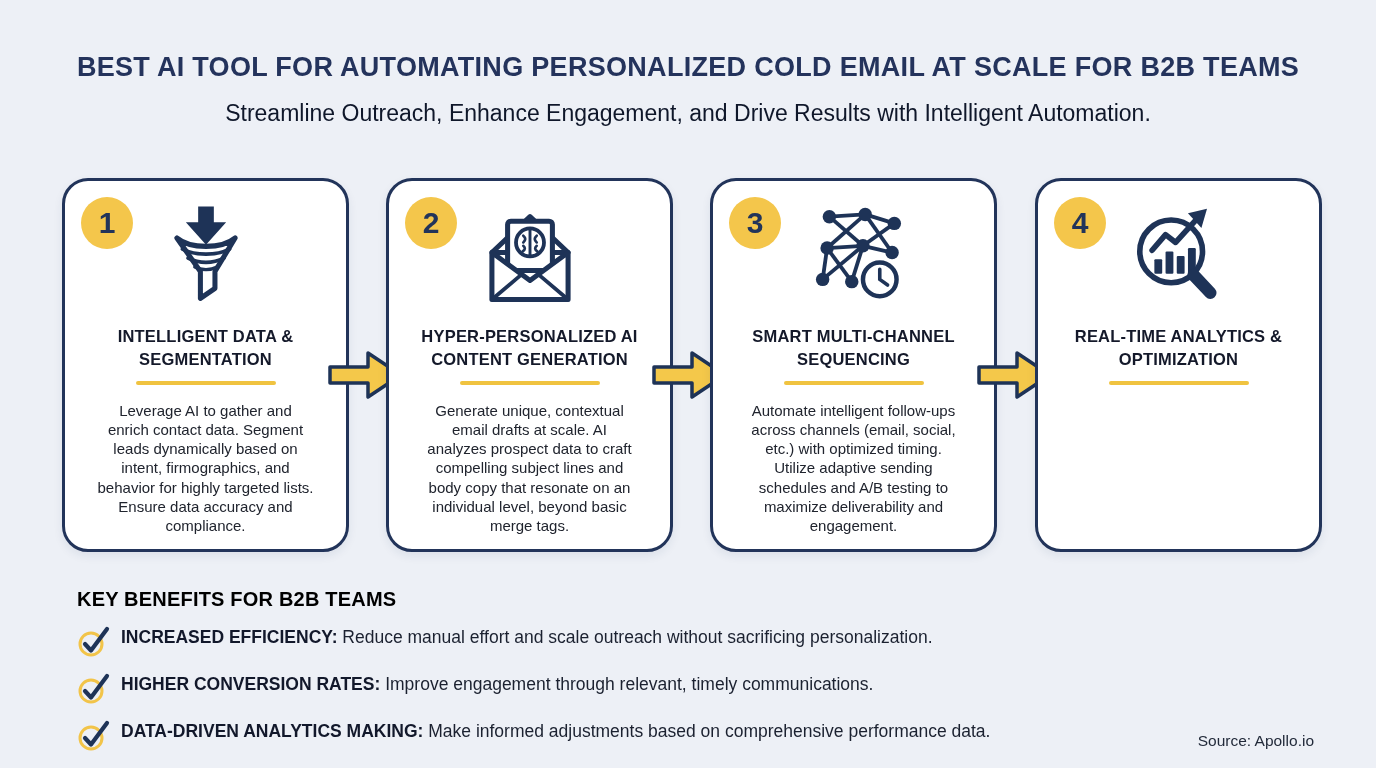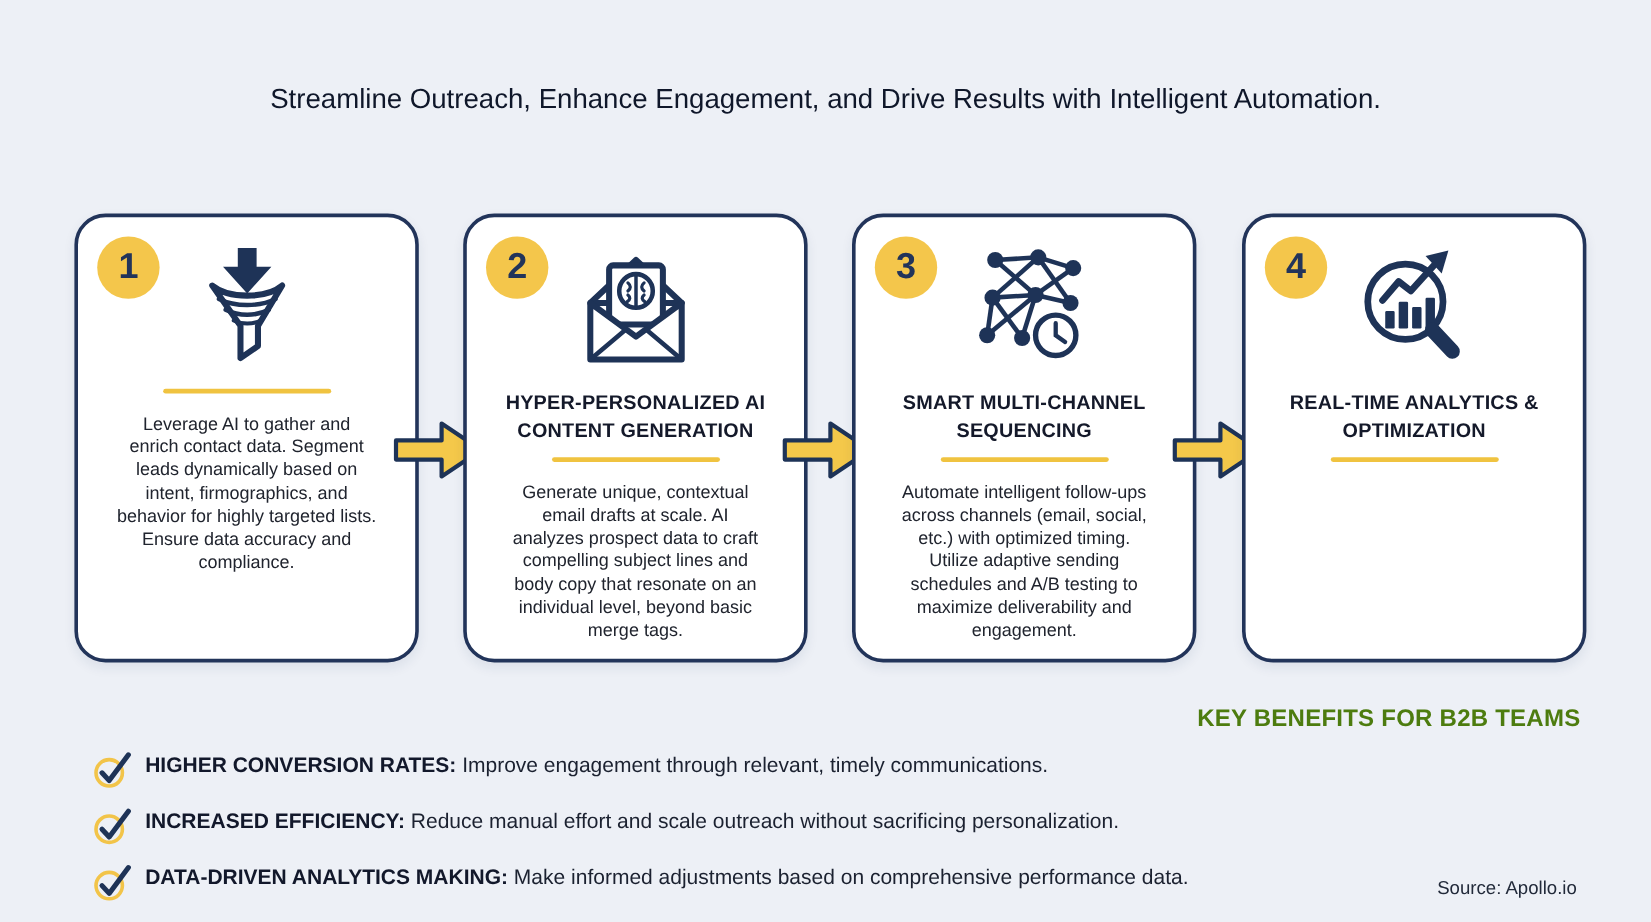--- a/index.html
+++ b/index.html
@@ -47,55 +47,57 @@
     margin:16px;font-size:15px;line-height:1.28;text-align:center;color:#20242E;
   }
 
   
   .flow-arrow{position:absolute;top:168px;width:78px;height:58px;}
   .flow-arrow svg{width:78px;height:58px;display:block;}
   .fa1{left:327px;} .fa2{left:651px;} .fa3{left:976px;}
 
   
   .benefits{position:absolute;left:77px;top:588px;width:1240px;}
-  .benefits h3{margin:0;font-size:20px;font-weight:800;color:#4d7c0f;letter-spacing:.2px;text-align:right;}
+  .benefits h3{margin:0;font-size:20px;font-weight:800;color:#000000;letter-spacing:.2px;}
   .benefit{display:flex;align-items:flex-start;margin-top:15px;}
   .check{width:36px;height:34px;flex:0 0 36px;margin-right:8px;margin-top:-2px;}
   .check svg{width:36px;height:34px;display:block;}
   .benefit p{margin:0;font-size:17.5px;line-height:1.3;color:#1B2130;}
   .benefit strong{font-weight:800;color:#12182B;}
 
   
   .source{position:absolute;right:62px;bottom:18px;font-size:15.5px;color:#222A3A;}
 
   .ic{stroke:#1E3357;fill:none;stroke-width:4.5;stroke-linejoin:round;stroke-linecap:round;}
   .icf{fill:#1E3357;stroke:none;}
 </style>
 </head>
 <body>
 
 <div class="page">
 
   <header class="hdr">
+    <h1>BEST AI TOOL FOR AUTOMATING PERSONALIZED COLD EMAIL AT SCALE FOR B2B TEAMS</h1>
     <p>Streamline Outreach, Enhance Engagement, and Drive Results with Intelligent Automation.</p>
   </header>
 
   <div class="cards-row">
 
     <section class="card c1">
       <div class="badge">1</div>
       <div class="icon-wrap">
         <svg viewBox="0 0 100 100" aria-hidden="true">
           <polygon class="icf" points="43,5 57,5 57,19 68,19 50,39 32,19 43,19"></polygon>
           <path class="ic" d="M24,33 C36,43 64,43 76,33 L58,63 L58,78 L45,87 L45,63 Z"></path>
           <path class="ic" style="stroke-width:3.4" d="M29,43 C41,49 59,49 71,43"></path>
           <path class="ic" style="stroke-width:3.4" d="M34,51 C44,56 56,56 66,51"></path>
           <path class="ic" style="stroke-width:3" d="M40,59 C46,62 54,62 60,59"></path>
         </svg>
       </div>
+      <h2>INTELLIGENT DATA &amp; SEGMENTATION</h2>
       <div class="divider"></div>
       <p class="body">Leverage AI to gather and enrich contact data. Segment leads dynamically based on intent, firmographics, and behavior for highly targeted lists. Ensure data accuracy and compliance.</p>
     </section>
 
     <div class="flow-arrow fa1">
       <svg viewBox="0 0 78 58">
           <polygon points="3,21 41,21 41,7 74,29 41,51 41,37 3,37" fill="#F4C84A" stroke="#1E3357" stroke-width="3.5" stroke-linejoin="round"></polygon>
         </svg>
     </div>
 
@@ -195,31 +197,31 @@
   <section class="benefits">
     <h3>KEY BENEFITS FOR B2B TEAMS</h3>
 
     <div class="benefit">
       <span class="check">
         <svg viewBox="0 0 36 34">
             <circle cx="14" cy="20" r="11" fill="none" stroke="#F2C449" stroke-width="3"></circle>
             <path d="M8,20 l6,6.5 L30,5" fill="none" stroke="#1E3357" stroke-width="4.2" stroke-linecap="round" stroke-linejoin="round"></path>
           </svg>
       </span>
-      <p><strong>HIGHER CONVERSION RATES:</strong><span> Improve engagement through relevant, timely communications.</span></p>
+      <p><strong>INCREASED EFFICIENCY:</strong><span> Reduce manual effort and scale outreach without sacrificing personalization.</span></p>
     </div>
 
     <div class="benefit">
       <span class="check">
         <svg viewBox="0 0 36 34">
             <circle cx="14" cy="20" r="11" fill="none" stroke="#F2C449" stroke-width="3"></circle>
             <path d="M8,20 l6,6.5 L30,5" fill="none" stroke="#1E3357" stroke-width="4.2" stroke-linecap="round" stroke-linejoin="round"></path>
           </svg>
       </span>
-      <p><strong>INCREASED EFFICIENCY:</strong><span> Reduce manual effort and scale outreach without sacrificing personalization.</span></p>
+      <p><strong>HIGHER CONVERSION RATES:</strong><span> Improve engagement through relevant, timely communications.</span></p>
     </div>
 
     <div class="benefit">
       <span class="check">
         <svg viewBox="0 0 36 34">
             <circle cx="14" cy="20" r="11" fill="none" stroke="#F2C449" stroke-width="3"></circle>
             <path d="M8,20 l6,6.5 L30,5" fill="none" stroke="#1E3357" stroke-width="4.2" stroke-linecap="round" stroke-linejoin="round"></path>
           </svg>
       </span>
       <p><strong>DATA-DRIVEN ANALYTICS MAKING:</strong><span> Make informed adjustments based on comprehensive performance data.</span></p>

